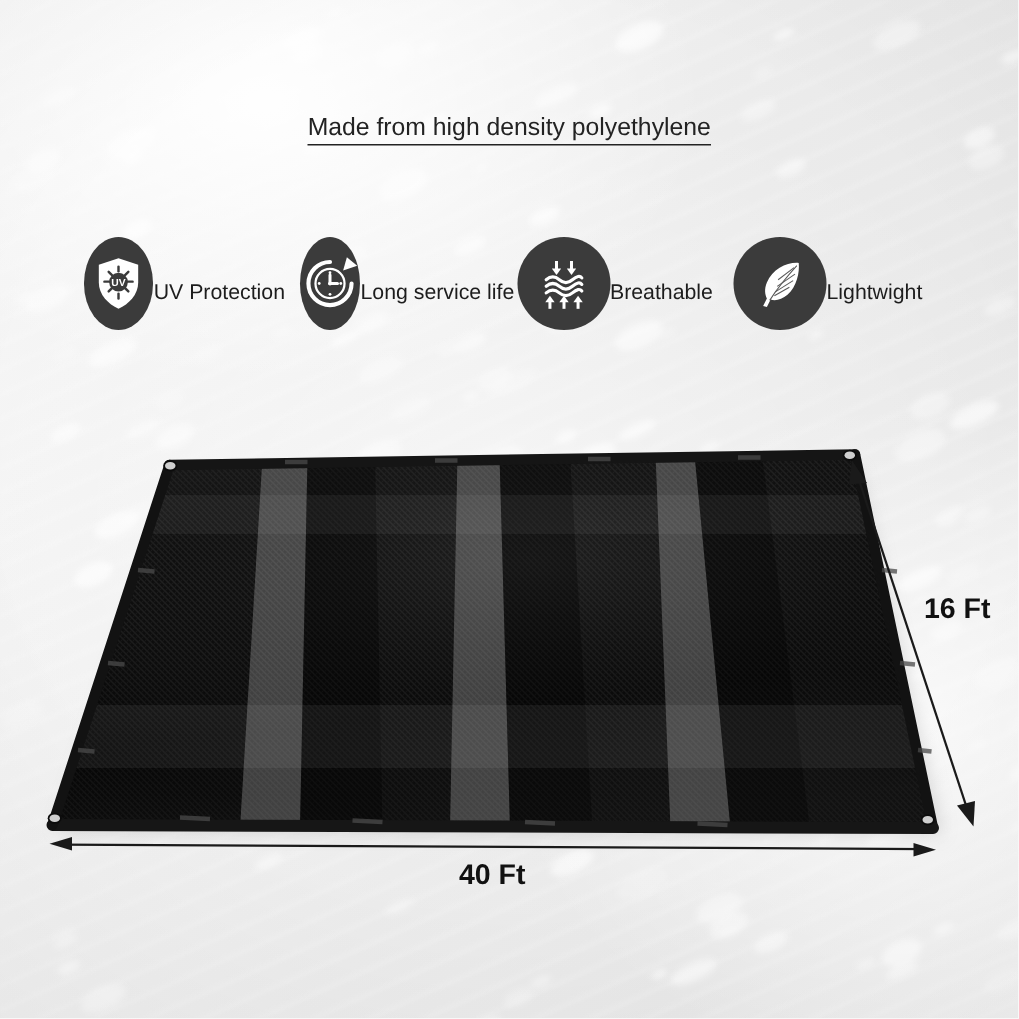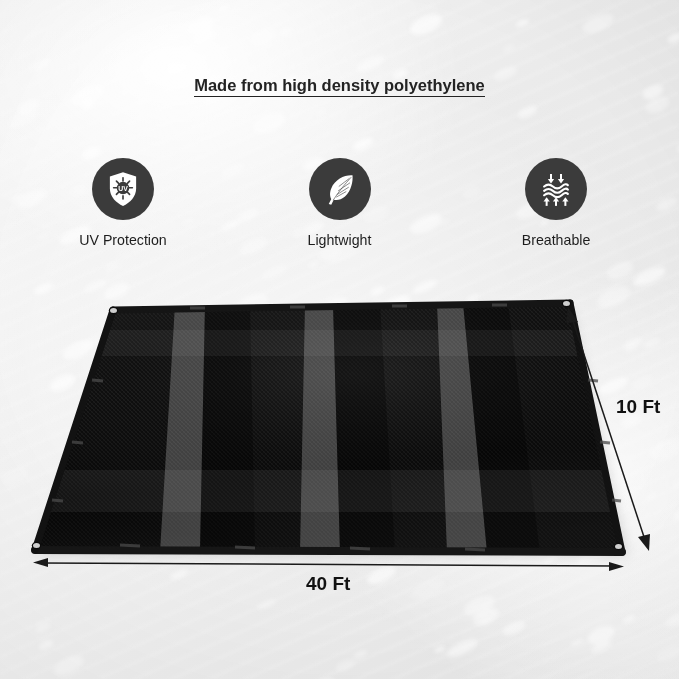--- a/index.html
+++ b/index.html
@@ -75,21 +75,21 @@
     letter-spacing: -0.2px;
     white-space: nowrap;
   }
   .subhead {
     position: absolute;
     top: 76px;
     left: 0;
     width: 679px;
     text-align: center;
     font-size: 16.5px;
-    font-weight: 700;
+    font-weight: 400;
     color: #232323;
     white-space: nowrap;
   }
   .subhead span {
     border-bottom: 1.6px solid #232323;
     padding-bottom: 2px;
   }
 
   
   .features {
@@ -98,21 +98,21 @@
     left: 0;
     width: 679px;
     display: flex;
     justify-content: space-between;
     padding: 0 56px;
     box-sizing: border-box;
   }
   .feature {
     width: 134px;
     display: flex;
-    flex-direction: column;
+    flex-direction: row;
     align-items: center;
   }
   .badge {
     width: 62px;
     height: 62px;
     border-radius: 50%;
     background: #3b3b3b;
     display: flex;
     align-items: center;
     justify-content: center;
@@ -329,36 +329,40 @@
             <line x1="42.5" y1="19.5" x2="39" y2="23"></line>
             <line x1="25" y1="37" x2="21.5" y2="40.5"></line>
           </g>
           <circle cx="32" cy="30.5" r="10" fill="#3b3b3b"></circle>
           <text x="32" y="34.6" text-anchor="middle" font-family="Liberation Sans, sans-serif" font-size="11" font-weight="700" fill="#ffffff">UV</text>
         </svg>
       </div>
       <div class="feature-label">UV Protection</div>
     </div>
 
-
     <div class="feature">
       <div class="badge">
         <svg width="40" height="40" viewBox="0 0 64 64" aria-hidden="true">
-          <path d="M52 10 C40 9 24 16 18 31 C15 38 16 44 18 48 L14 56 L18 57 L22 49
-                   C27 51 34 49 40 44 C50 35 53 20 52 10 Z" fill="#fff"></path>
-          <g stroke="#3b3b3b" stroke-width="1.1" fill="none" opacity=".85">
-            <path d="M47 15 L30 28"></path>
-            <path d="M48 22 L29 35"></path>
-            <path d="M46 29 L27 41"></path>
-            <path d="M42 36 L26 45"></path>
-            <path d="M50 13 C40 24 30 36 21 50"></path>
-          </g>
+          <path d="M32 9 A23 23 0 1 0 55 32" fill="none" stroke="#fff" stroke-width="4.4" stroke-linecap="round"></path>
+          <polygon points="50,4 61,13 46,18" fill="#fff"></polygon>
+          <circle cx="32" cy="32" r="15.5" fill="none" stroke="#fff" stroke-width="2.4"></circle>
+          <g fill="#fff">
+            <circle cx="32" cy="20.5" r="1.5"></circle>
+            <circle cx="43.5" cy="32" r="1.5"></circle>
+            <circle cx="32" cy="43.5" r="1.5"></circle>
+            <circle cx="20.5" cy="32" r="1.5"></circle>
+          </g>
+          <g stroke="#fff" stroke-width="3.2" stroke-linecap="round">
+            <line x1="32" y1="32" x2="32" y2="23"></line>
+            <line x1="32" y1="32" x2="40" y2="32"></line>
+          </g>
+          <circle cx="32" cy="32" r="2" fill="#fff"></circle>
         </svg>
       </div>
-      <div class="feature-label">Lightwight</div>
+      <div class="feature-label">Long service life</div>
     </div>
 
     <div class="feature">
       <div class="badge">
         <svg width="40" height="40" viewBox="0 0 64 64" aria-hidden="true">
           <g fill="#fff">
             <g>
               <rect x="22.4" y="8" width="3.2" height="10"></rect>
               <polygon points="24,23 19,16 29,16"></polygon>
             </g>
@@ -382,20 +386,37 @@
               <polygon points="32,45 27,52 37,52"></polygon>
             </g>
             <g>
               <rect x="45.4" y="50" width="3.2" height="9"></rect>
               <polygon points="47,45 42,52 52,52"></polygon>
             </g>
           </g>
         </svg>
       </div>
       <div class="feature-label">Breathable</div>
+    </div>
+
+    <div class="feature">
+      <div class="badge">
+        <svg width="40" height="40" viewBox="0 0 64 64" aria-hidden="true">
+          <path d="M52 10 C40 9 24 16 18 31 C15 38 16 44 18 48 L14 56 L18 57 L22 49
+                   C27 51 34 49 40 44 C50 35 53 20 52 10 Z" fill="#fff"></path>
+          <g stroke="#3b3b3b" stroke-width="1.1" fill="none" opacity=".85">
+            <path d="M47 15 L30 28"></path>
+            <path d="M48 22 L29 35"></path>
+            <path d="M46 29 L27 41"></path>
+            <path d="M42 36 L26 45"></path>
+            <path d="M50 13 C40 24 30 36 21 50"></path>
+          </g>
+        </svg>
+      </div>
+      <div class="feature-label">Lightwight</div>
     </div>
 
   </div>
 
   <div class="tarp-wrap">
     <svg width="679" height="679" viewBox="0 0 679 679" style="position:absolute;inset:0;">
       <defs>
 
         <pattern id="mesh" width="4" height="4" patternUnits="userSpaceOnUse">
           <rect width="4" height="4" fill="#0b0b0b"></rect>
@@ -479,15 +500,15 @@
       </g>
     </svg>
 
     <div class="grommet" style="left:110px; top:308px;"></div>
     <div class="grommet" style="left:563px; top:301px;"></div>
     <div class="grommet" style="left:615px; top:544px;"></div>
     <div class="grommet" style="left:33px;  top:543px;"></div>
   </div>
 
   <div class="dim-label dim-w">40 Ft</div>
-  <div class="dim-label dim-h">10 Ft</div>
+  <div class="dim-label dim-h">16 Ft</div>
 
 </div>
 
 </body></html>

